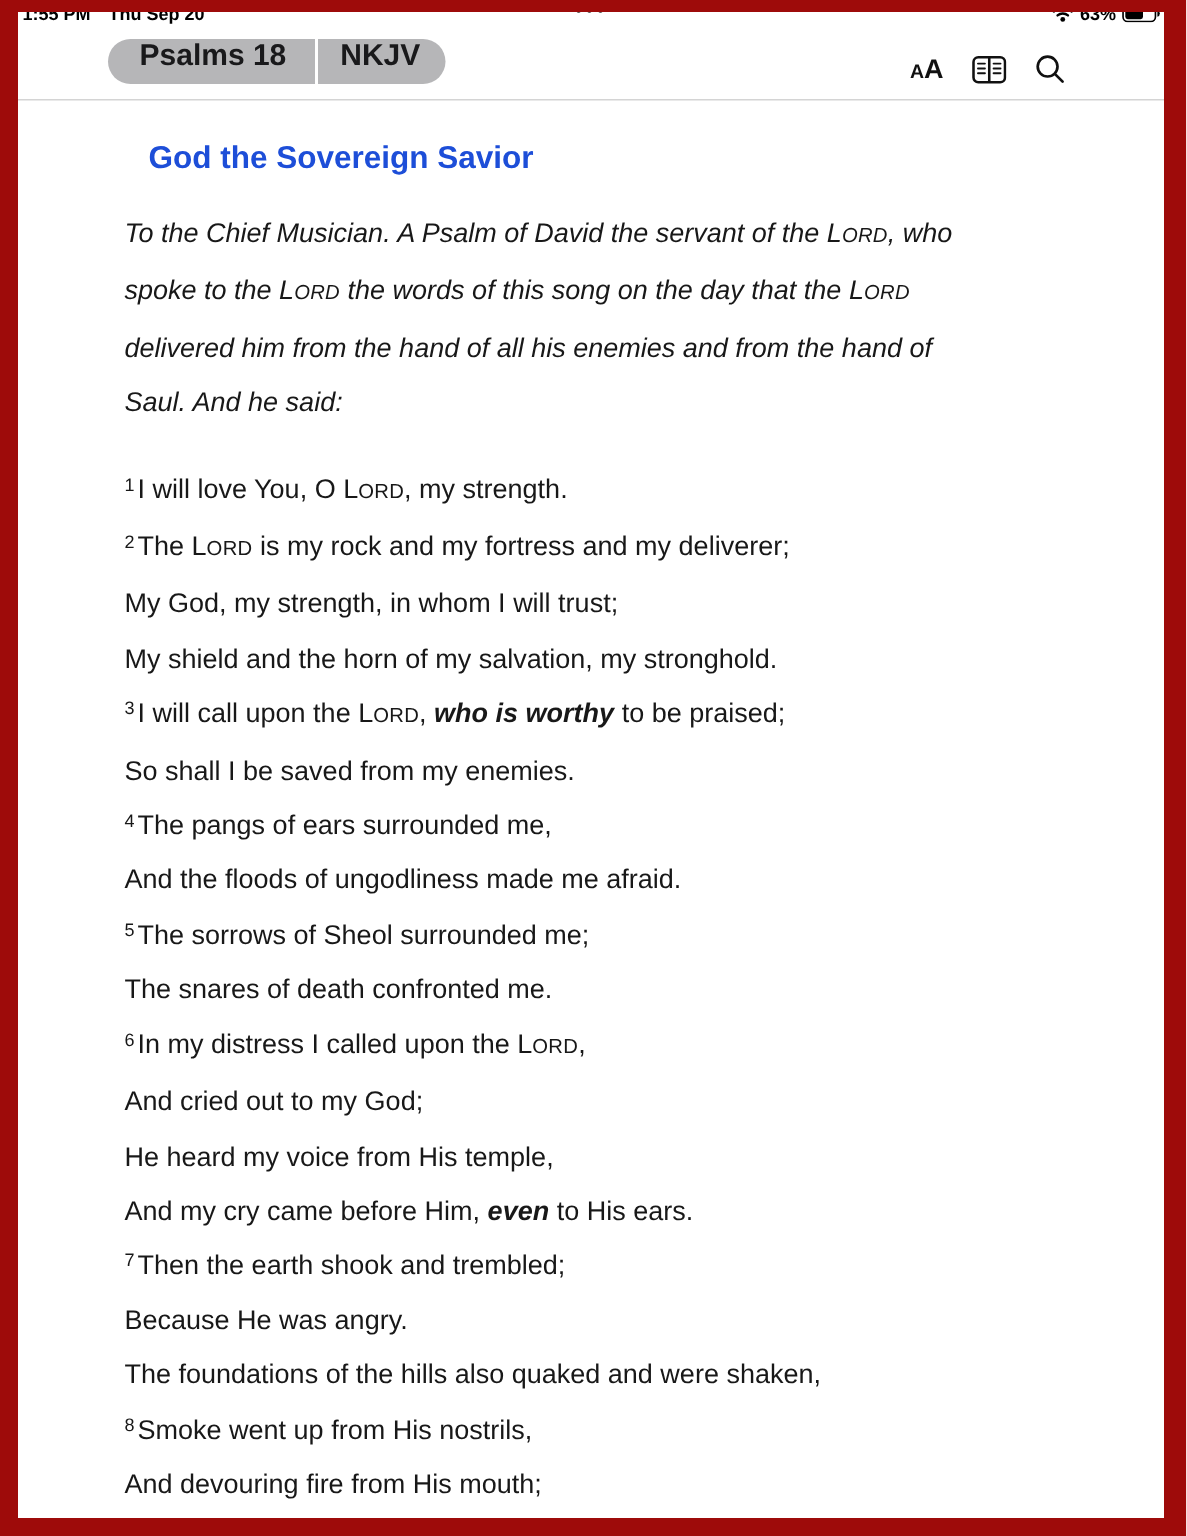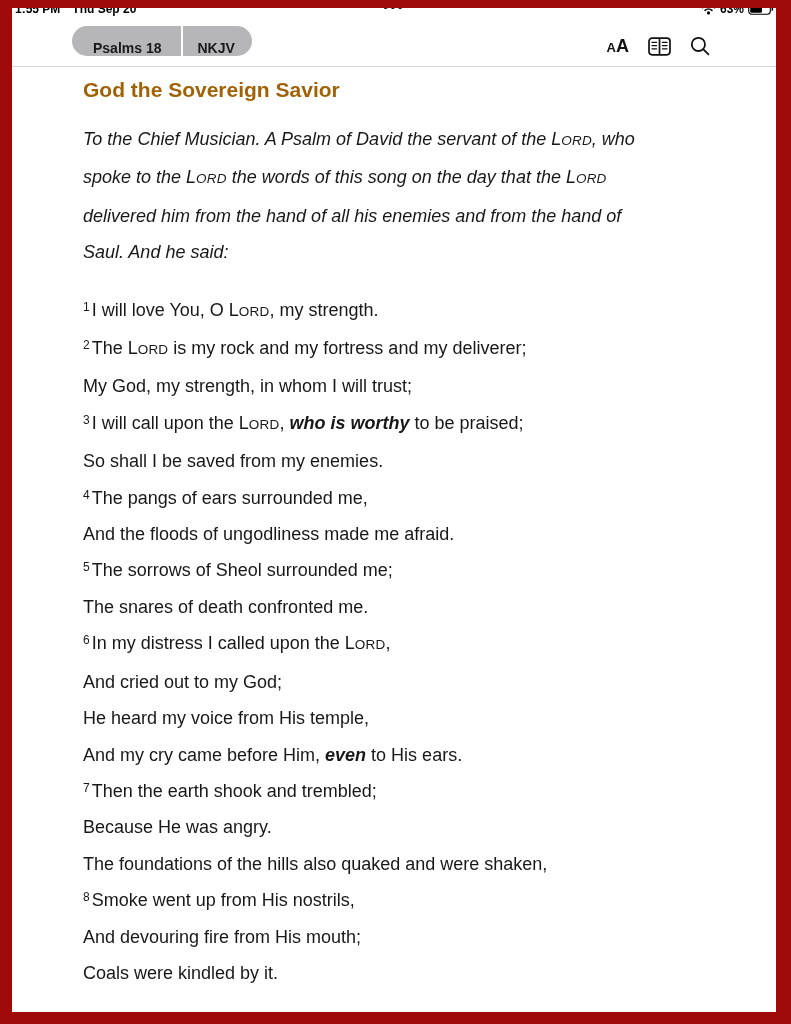--- a/index.html
+++ b/index.html
@@ -14,34 +14,34 @@
                font-size:12px;font-weight:600;color:#000;line-height:16px;}
   .status-dots{position:absolute;left:50%;transform:translateX(-50%);top:0;
                font-size:15px;font-weight:700;letter-spacing:2px;color:#1a1a1a;line-height:14px;}
   .status-right{position:absolute;right:2px;top:1px;display:flex;align-items:center;gap:4px;
                 font-size:12px;font-weight:600;color:#000;line-height:16px;}
   .status-right svg{display:block;}
   
   .navbar{position:absolute;top:20px;left:12px;right:15px;height:46px;background:#fff;
           border-bottom:1px solid #D4D4D4;z-index:5;}
   .segmented{position:absolute;left:60px;top:6px;height:30px;display:flex;cursor:default;}
-  .seg{background:#B6B6B8;display:flex;align-items:flex-end;color:#19191B;
-       font-size:14px;font-weight:600;}
+  .seg{background:#B6B6B8;display:flex;align-items:flex-start;color:#19191B;
+       font-size:20px;font-weight:600;}
   .seg.first{border-radius:15px 0 0 15px;padding:0 19px 0 21px;margin-right:2px;}
   .seg.second{border-radius:0 15px 15px 0;padding:0 17px 0 15px;}
   .nav-icons{position:absolute;right:66px;top:12px;height:28px;display:flex;
              align-items:center;gap:19px;}
   .aa-btn{display:flex;align-items:baseline;color:#111;font-weight:600;}
   .aa-small{font-size:13px;}
   .aa-large{font-size:18px;}
   .icon-btn{display:flex;align-items:center;justify-content:center;}
   
   .content{position:absolute;top:66px;left:12px;right:15px;height:958px;background:#fff;
            overflow:hidden;padding:10px 0 0 71px;box-sizing:border-box;z-index:4;}
-  .heading{margin:0;font-size:21px;line-height:28px;font-weight:700;color:#a16207;}
+  .heading{margin:16px;font-size:21px;line-height:28px;font-weight:700;color:#1d4ed8;}
   .block{margin:0;}
   .block.intro{margin-top:17px;}
   .block.verse{margin-top:21px;}
   .line{margin:0;font-size:18px;line-height:36.4px;color:#181818;white-space:nowrap;}
   .block.intro .line{font-style:italic;}
   .seg-i{font-style:italic;font-weight:bold;}
   .seg-sc{font-size:13.5px;letter-spacing:0.2px;margin-top:16px;}
   .seg-sup{font-size:12px;vertical-align:5px;margin-right:2px;line-height:0;}
 </style>
 </head>
@@ -117,20 +117,21 @@
         <div class="block intro">
           <p class="line"><span>To the Chief Musician. A Psalm of David the servant of the L</span><span class="seg-sc">ORD</span><span>, who</span></p>
           <p class="line"><span>spoke to the L</span><span class="seg-sc">ORD</span><span> the words of this song on the day that the L</span><span class="seg-sc">ORD</span></p>
           <p class="line"><span>delivered him from the hand of all his enemies and from the hand of</span></p>
           <p class="line"><span>Saul. And he said:</span></p>
         </div>
         <div class="block verse">
           <p class="line"><span class="seg-sup">1</span><span>I will love You, O L</span><span class="seg-sc">ORD</span><span>, my strength.</span></p>
           <p class="line"><span class="seg-sup">2</span><span>The L</span><span class="seg-sc">ORD</span><span> is my rock and my fortress and my deliverer;</span></p>
           <p class="line"><span>My God, my strength, in whom I will trust;</span></p>
+          <p class="line"><span>My shield and the horn of my salvation, my stronghold.</span></p>
           <p class="line"><span class="seg-sup">3</span><span>I will call upon the L</span><span class="seg-sc">ORD</span><span>, </span><span class="seg-i">who is worthy</span><span> to be praised;</span></p>
           <p class="line"><span>So shall I be saved from my enemies.</span></p>
           <p class="line"><span class="seg-sup">4</span><span>The pangs of ears surrounded me,</span></p>
           <p class="line"><span>And the floods of ungodliness made me afraid.</span></p>
           <p class="line"><span class="seg-sup">5</span><span>The sorrows of Sheol surrounded me;</span></p>
           <p class="line"><span>The snares of death confronted me.</span></p>
           <p class="line"><span class="seg-sup">6</span><span>In my distress I called upon the L</span><span class="seg-sc">ORD</span><span>,</span></p>
           <p class="line"><span>And cried out to my God;</span></p>
           <p class="line"><span>He heard my voice from His temple,</span></p>
           <p class="line"><span>And my cry came before Him, </span><span class="seg-i">even</span><span> to His ears.</span></p>

